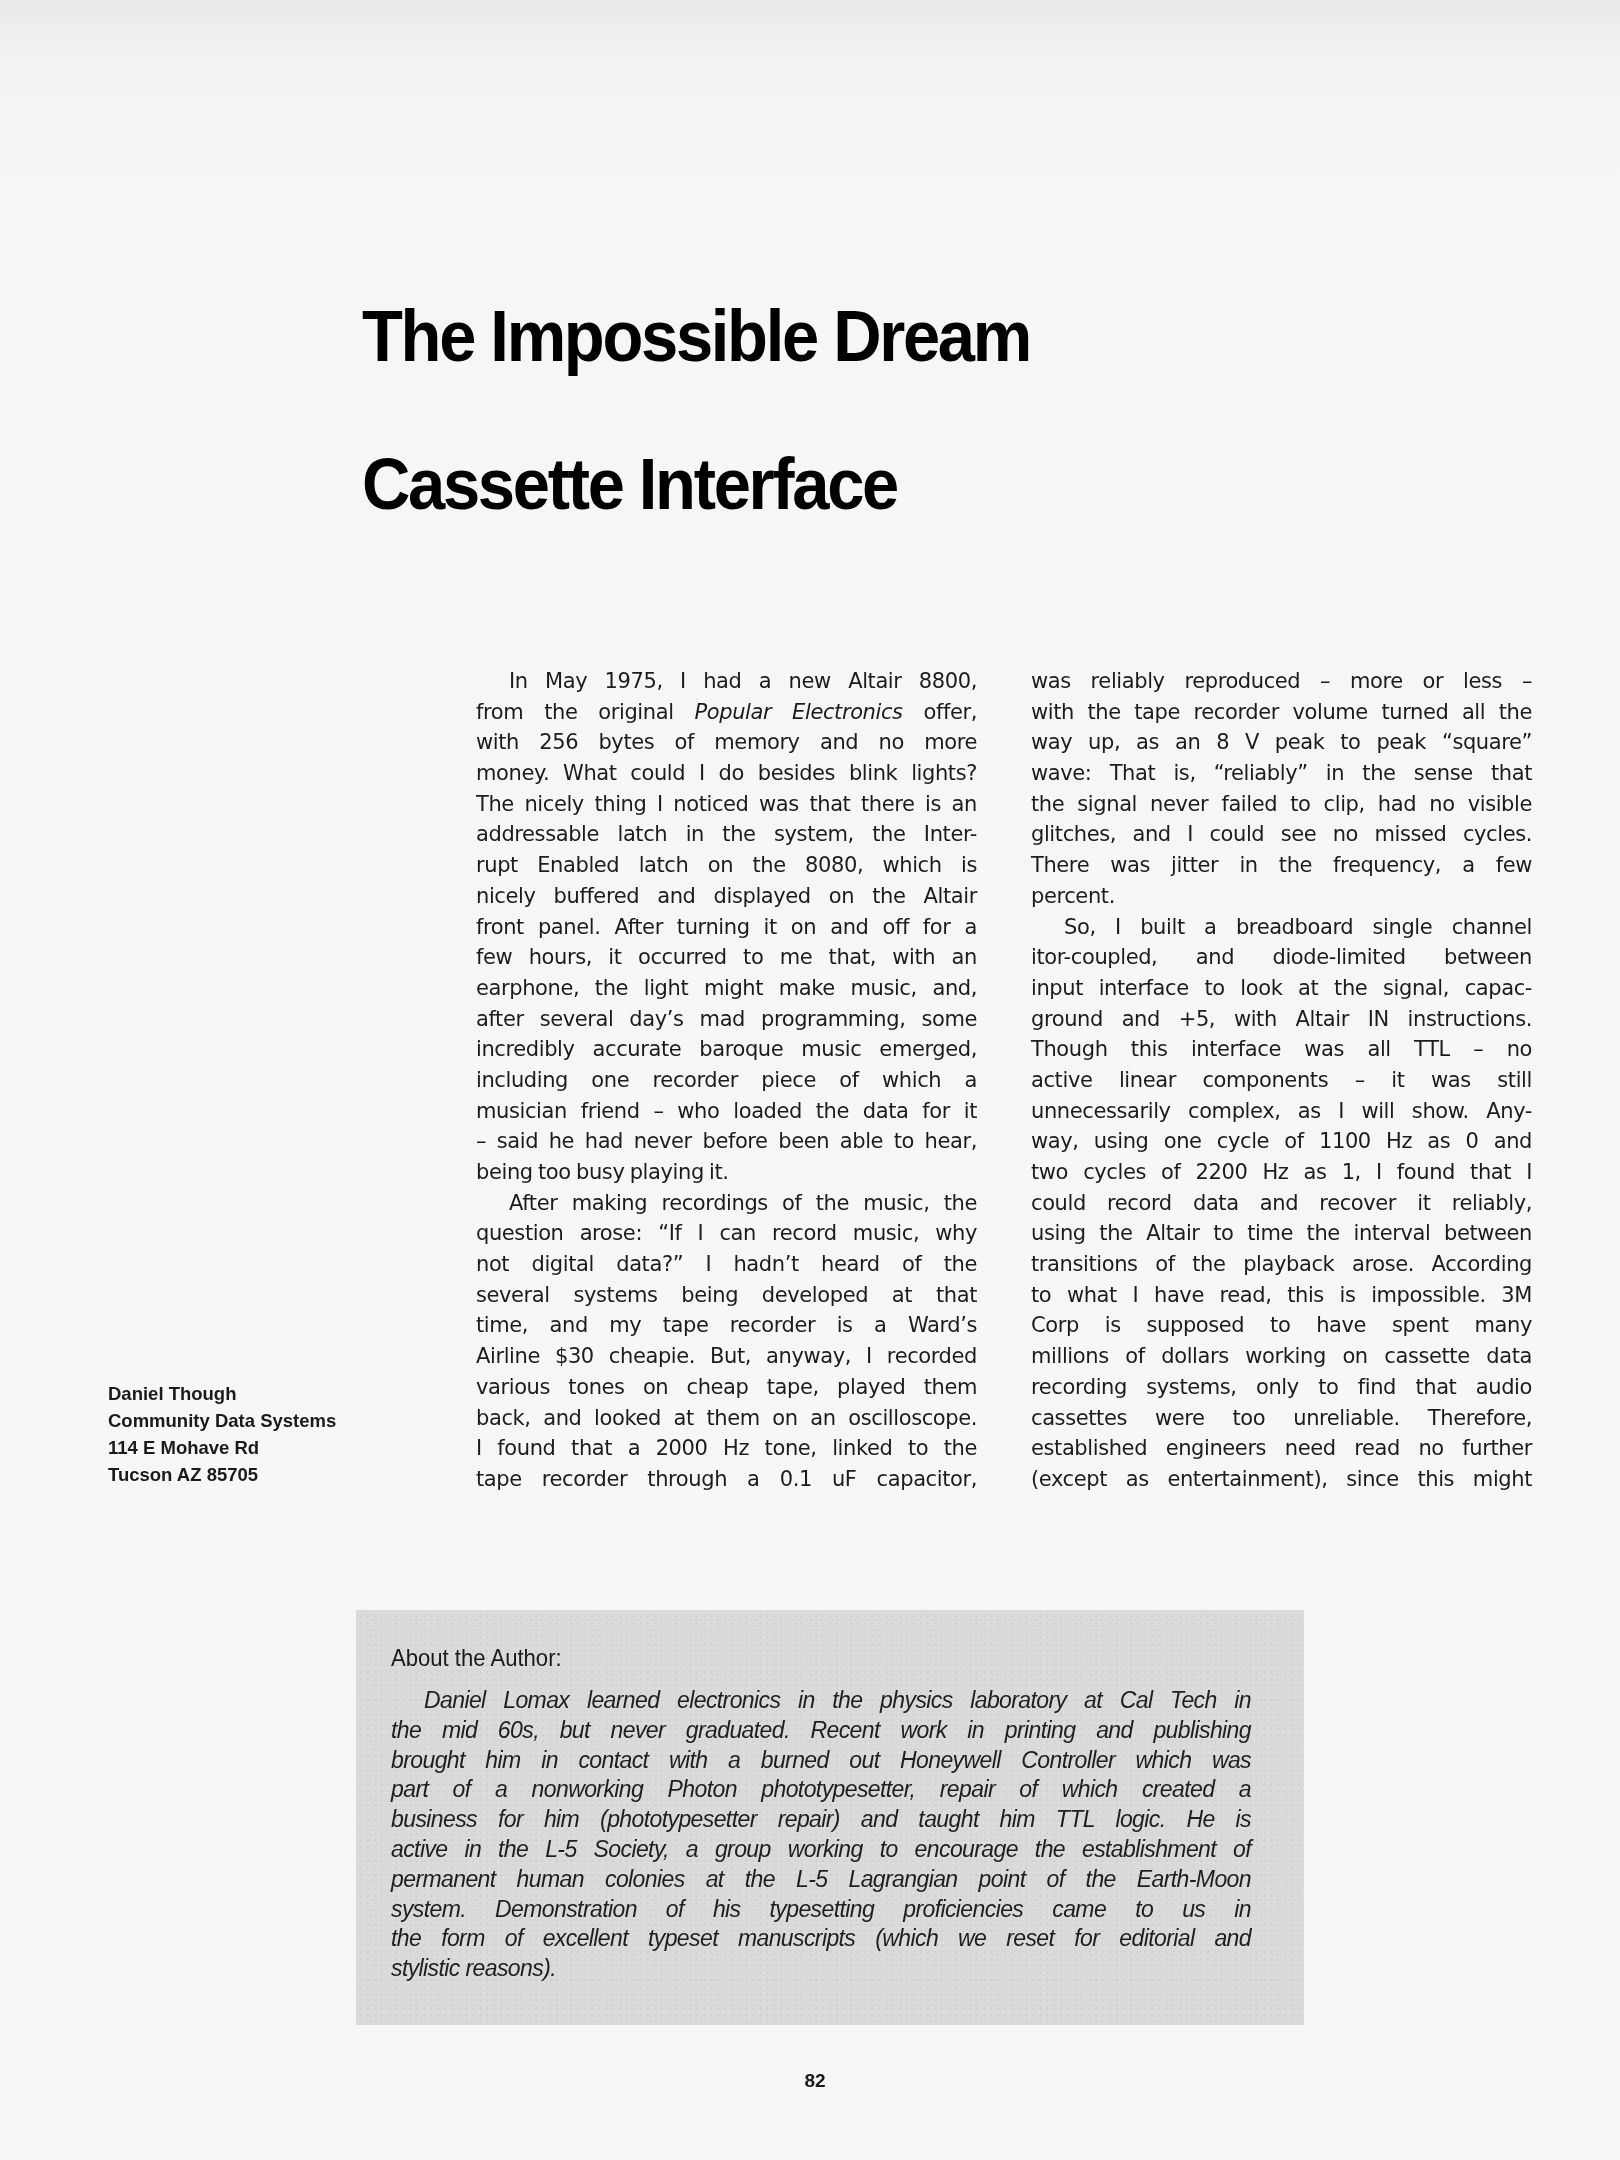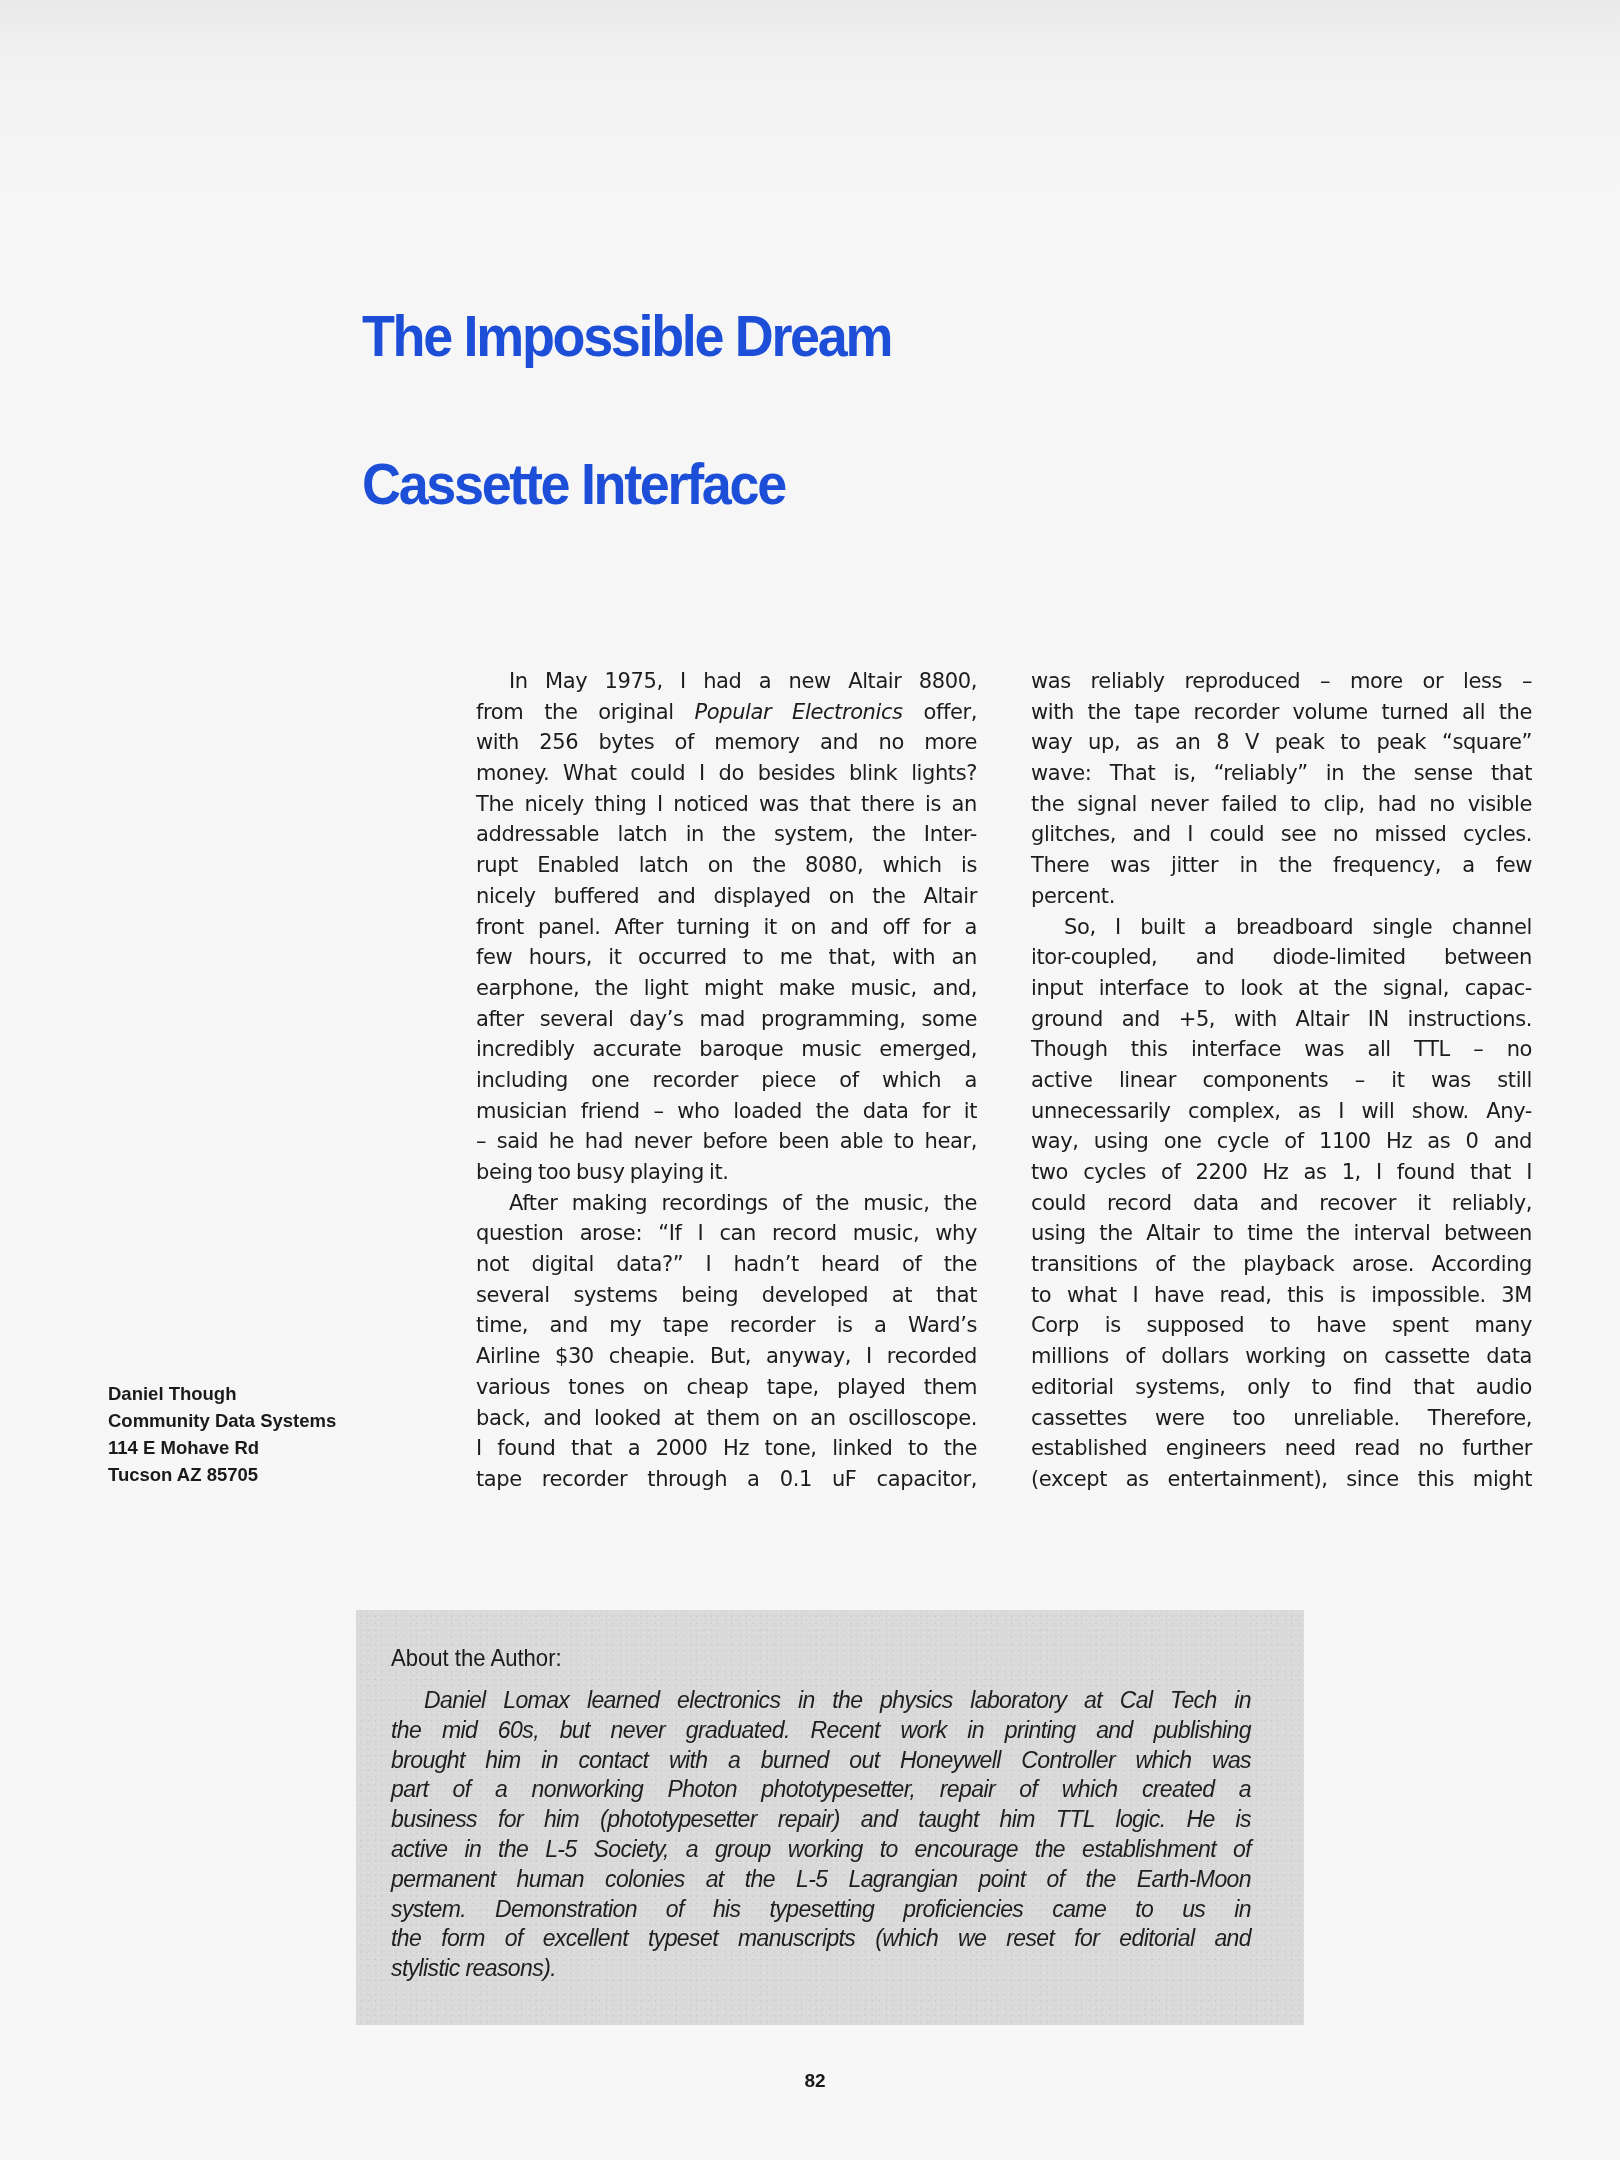--- a/index.html
+++ b/index.html
@@ -15,24 +15,24 @@
       color: #161616;
     }
     .page-title {
       position: absolute;
       left: 362px;
       top: 262px;
       width: 1100px;
       margin: 0;
       font-family: "Liberation Sans", sans-serif;
       font-weight: bold;
-      font-size: 58px;
+      font-size: 72px;
       line-height: 148px;
       letter-spacing: -2.5px;
-      color: #1d4ed8;
+      color: #000000;
     }
     .page-title span {
       display: block;
       transform: scaleX(0.93);
       transform-origin: left center;
       white-space: nowrap;
     }
     .author-address {
       position: absolute;
       left: 108px;
@@ -195,21 +195,21 @@
     <span class="line">active linear components – it was still</span>
     <span class="line">unnecessarily complex, as I will show. Any-</span>
     <span class="line">way, using one cycle of 1100 Hz as 0 and</span>
     <span class="line">two cycles of 2200 Hz as 1, I found that I</span>
     <span class="line">could record data and recover it reliably,</span>
     <span class="line">using the Altair to time the interval between</span>
     <span class="line">transitions of the playback arose. According</span>
     <span class="line">to what I have read, this is impossible. 3M</span>
     <span class="line">Corp is supposed to have spent many</span>
     <span class="line">millions of dollars working on cassette data</span>
-    <span class="line">editorial systems, only to find that audio</span>
+    <span class="line">recording systems, only to find that audio</span>
     <span class="line">cassettes were too unreliable. Therefore,</span>
     <span class="line">established engineers need read no further</span>
     <span class="line">(except as entertainment), since this might</span>
   </div>
 
 <div class="about-box">
   <div class="about-heading">About the Author:</div>
   <div class="about-body">
       <span class="line indent">Daniel Lomax learned electronics in the physics laboratory at Cal Tech in</span>
       <span class="line">the mid 60s, but never graduated. Recent work in printing and publishing</span>

